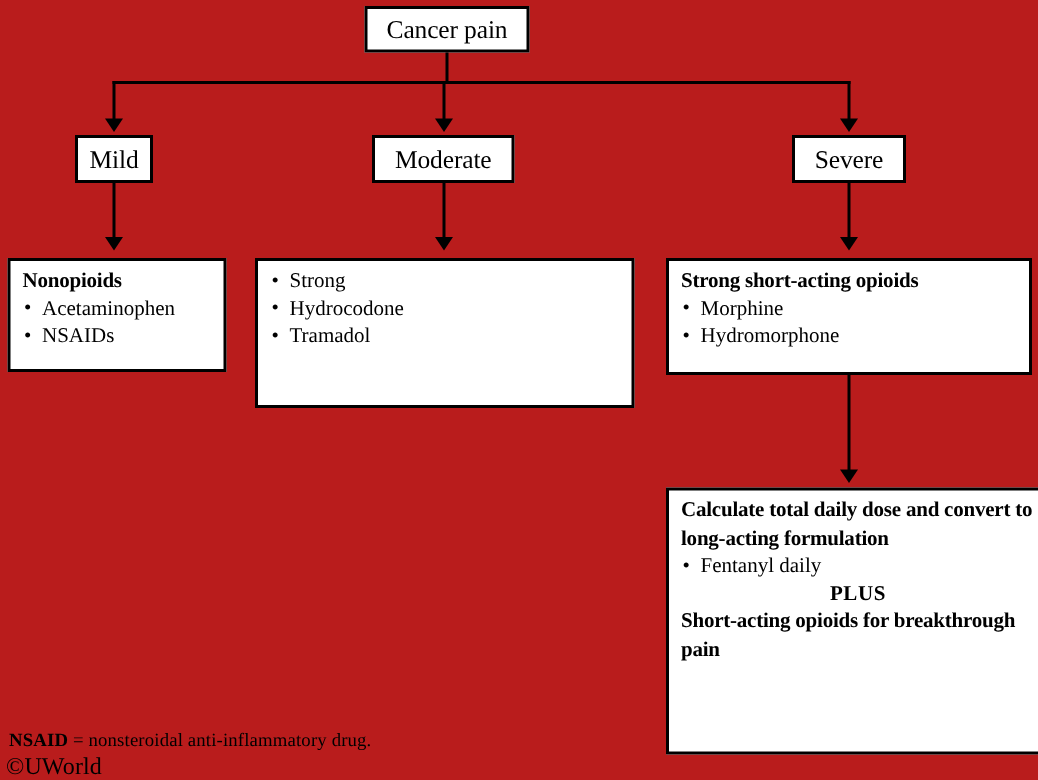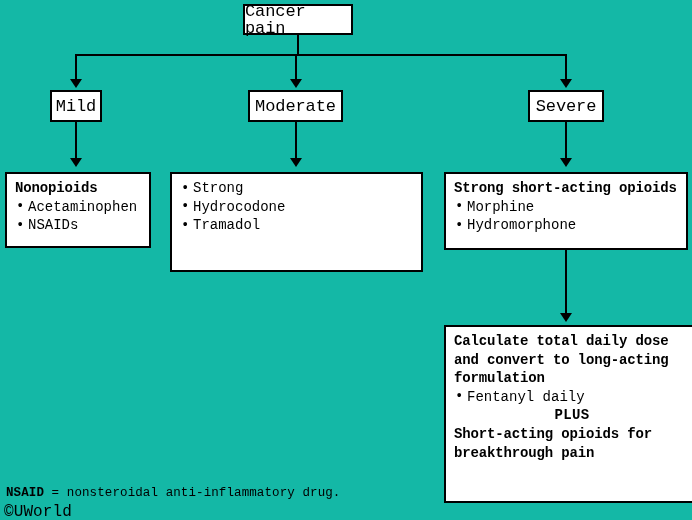--- a/index.html
+++ b/index.html
@@ -5,22 +5,22 @@
 <style>
   html, body {
     margin: 0;
     padding: 0;
     background: #ffffff;
   }
   #canvas {
     position: relative;
     width: 692px;
     height: 520px;
-    background: #14b8a6;
-    font-family: Liberation Mono, monospace;
+    background: #b91c1c;
+    font-family: Liberation Serif, serif;
     color: #000000;
     overflow: hidden;
   }
   
   .node {
     position: absolute;
     box-sizing: border-box;
     border: 2px solid #000000;
     background: #ffffff;
   }

